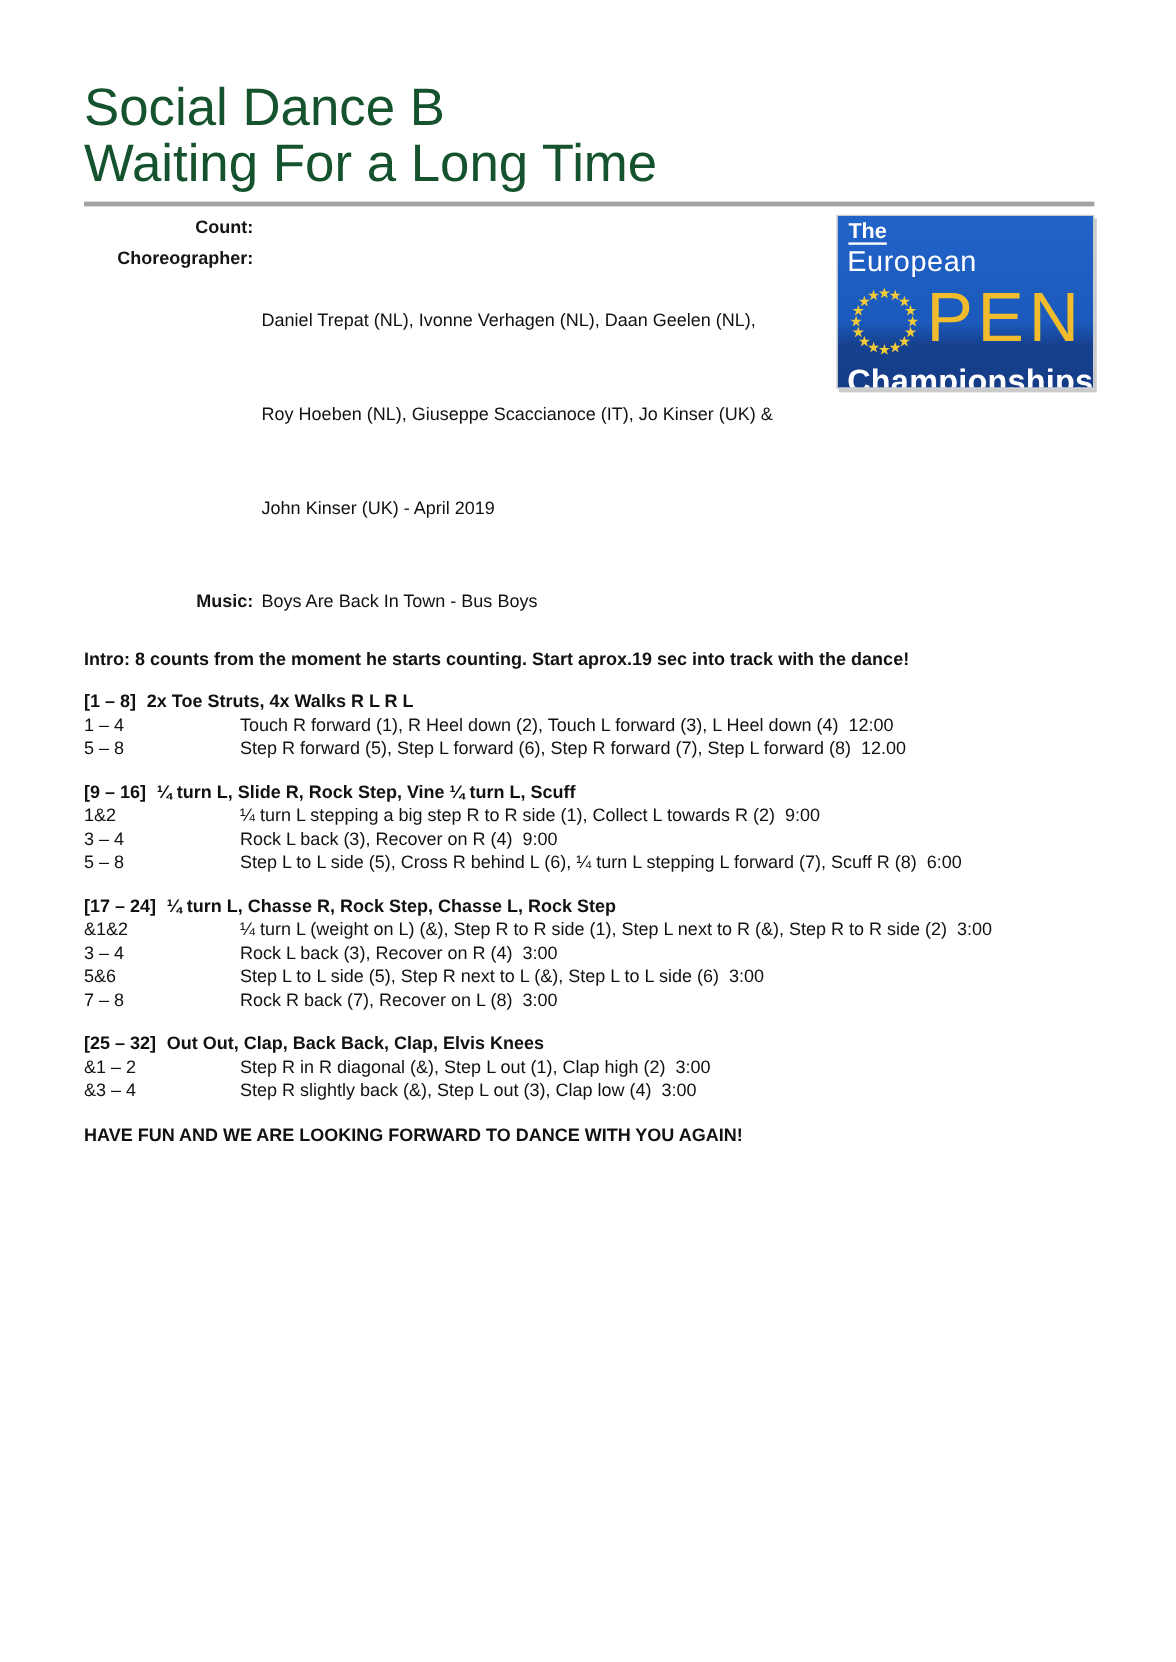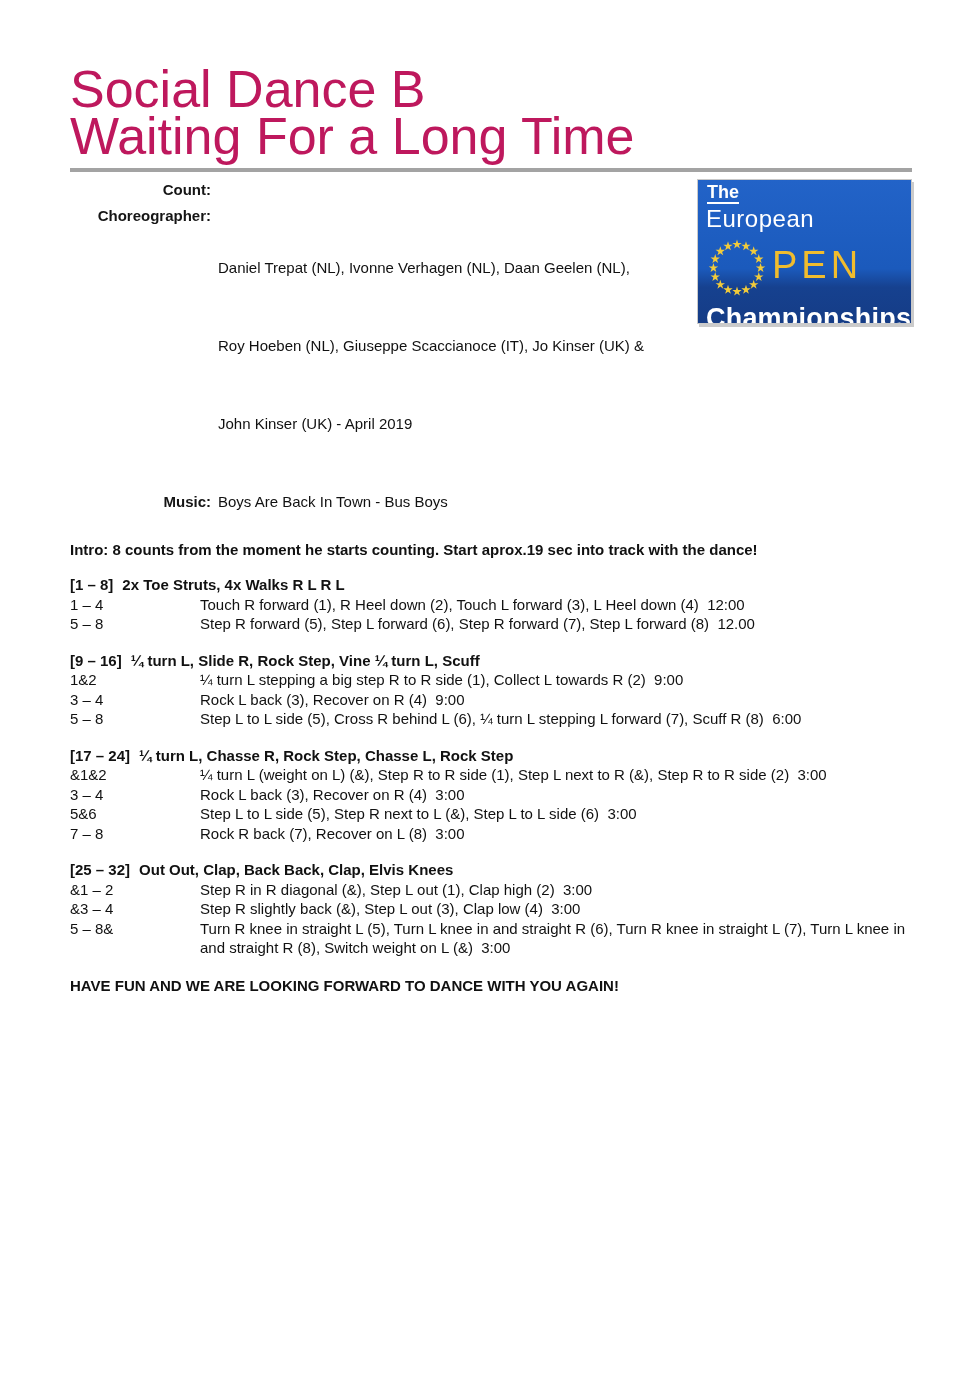--- a/index.html
+++ b/index.html
@@ -9,21 +9,21 @@
     color:#111;
     font-size:15px;
     overflow:hidden;
   }
   .doc {
     position:relative;
     width:980px; height:1385px;
     padding:66px 68px 0 70px;
   }
   
-  .title-block { line-height:47px; font-size:52px; font-weight:400; color:#be185d; letter-spacing:0; }
+  .title-block { line-height:47px; font-size:44px; font-weight:400; color:#14532d; letter-spacing:0; }
   .rule {
     margin-top:8px;
     height:4px;
     background:#a3a3a3;
     width:842px;
   }
   
   .header-zone { position:relative; width:842px; min-height:150px; margin-top:5px; }
   .meta { width:640px; }
   .meta-row { display:flex; line-height:26px; }
@@ -52,21 +52,21 @@
     color:#fff; font-size:18px; font-weight:600; line-height:1;
     border-bottom:2px solid #fff; padding-bottom:1px; margin-left:1px;
   }
   .logo-european {
     color:#fff; font-size:24px; font-weight:500; line-height:36px;
     letter-spacing:.5px; margin-top:-3px;
   }
   .logo-open-row { display:flex; align-items:center; height:64px; margin-top:-1px; }
   .logo-stars { width:62px; height:62px; flex:0 0 62px; }
   .logo-pen {
-    color:#f0bc2e; font-size:38px; font-weight:500; line-height:1;
+    color:#f0bc2e; font-size:58px; font-weight:500; line-height:1;
     letter-spacing:4px; margin-left:4px; margin-top:-6px;
   }
   .logo-champ {
     color:#fff; font-size:27px; font-weight:700; line-height:1;
     letter-spacing:.2px; margin-top:5px;
   }
   
   .intro { margin-top:26px; font-weight:700; white-space:pre-wrap; width:842px; }
   .section { margin-top:17px; width:845px; }
   .sec-head { font-weight:700; line-height:19.5px; }
@@ -199,21 +199,17 @@
       <span>[25 – 32]</span><span class="sec-title">Out Out, Clap, Back Back, Clap, Elvis Knees</span>
     </div>
     <div class="step-row">
       <div class="step-counts">&amp;1 – 2</div>
       <div class="step-desc">Step R in R diagonal (&amp;), Step L out (1), Clap high (2)  3:00</div>
     </div>
     <div class="step-row">
       <div class="step-counts">&amp;3 – 4</div>
       <div class="step-desc">Step R slightly back (&amp;), Step L out (3), Clap low (4)  3:00</div>
     </div>
-    <div class="step-row">
-      <div class="step-counts">5 – 8&amp;</div>
-      <div class="step-desc">Turn R knee in straight L (5), Turn L knee in and straight R (6), Turn R knee in straight L (7), Turn L knee in and straight R (8), Switch weight on L (&amp;)  3:00</div>
-    </div>
   </div>
 
   <div class="footer-note">HAVE FUN AND WE ARE LOOKING FORWARD TO DANCE WITH YOU AGAIN!</div>
 
 </div>
 
 </body></html>

